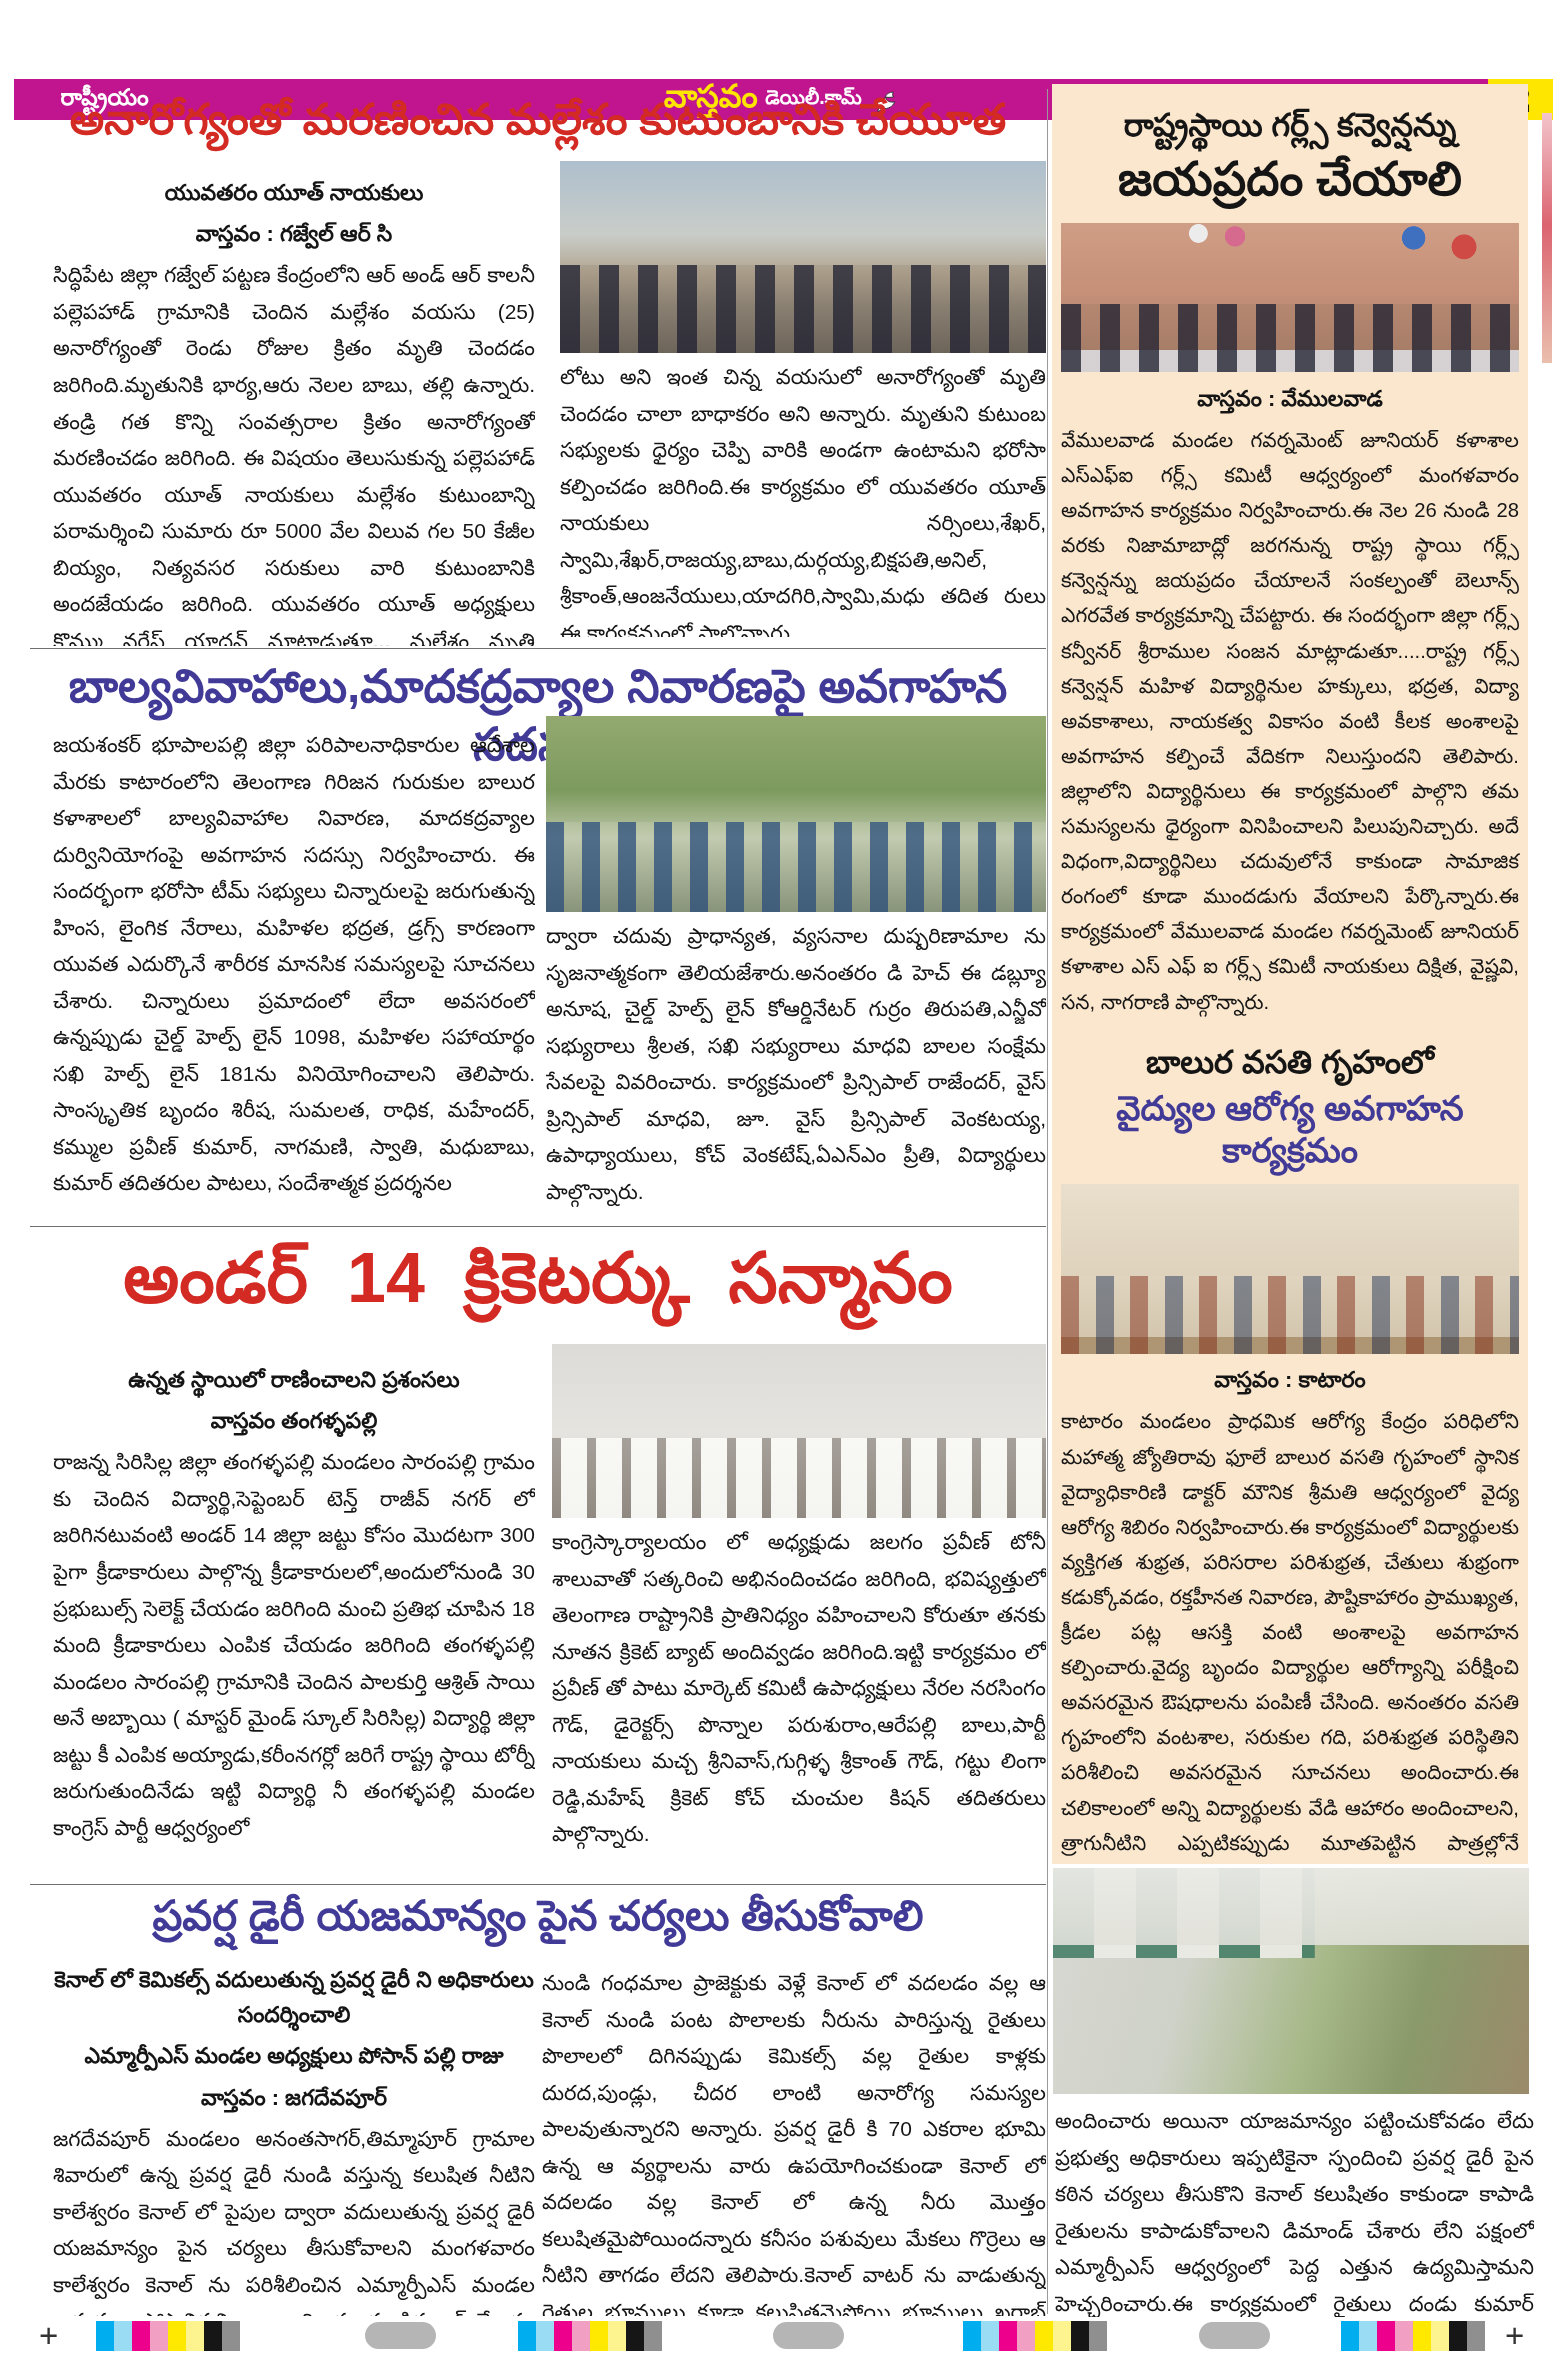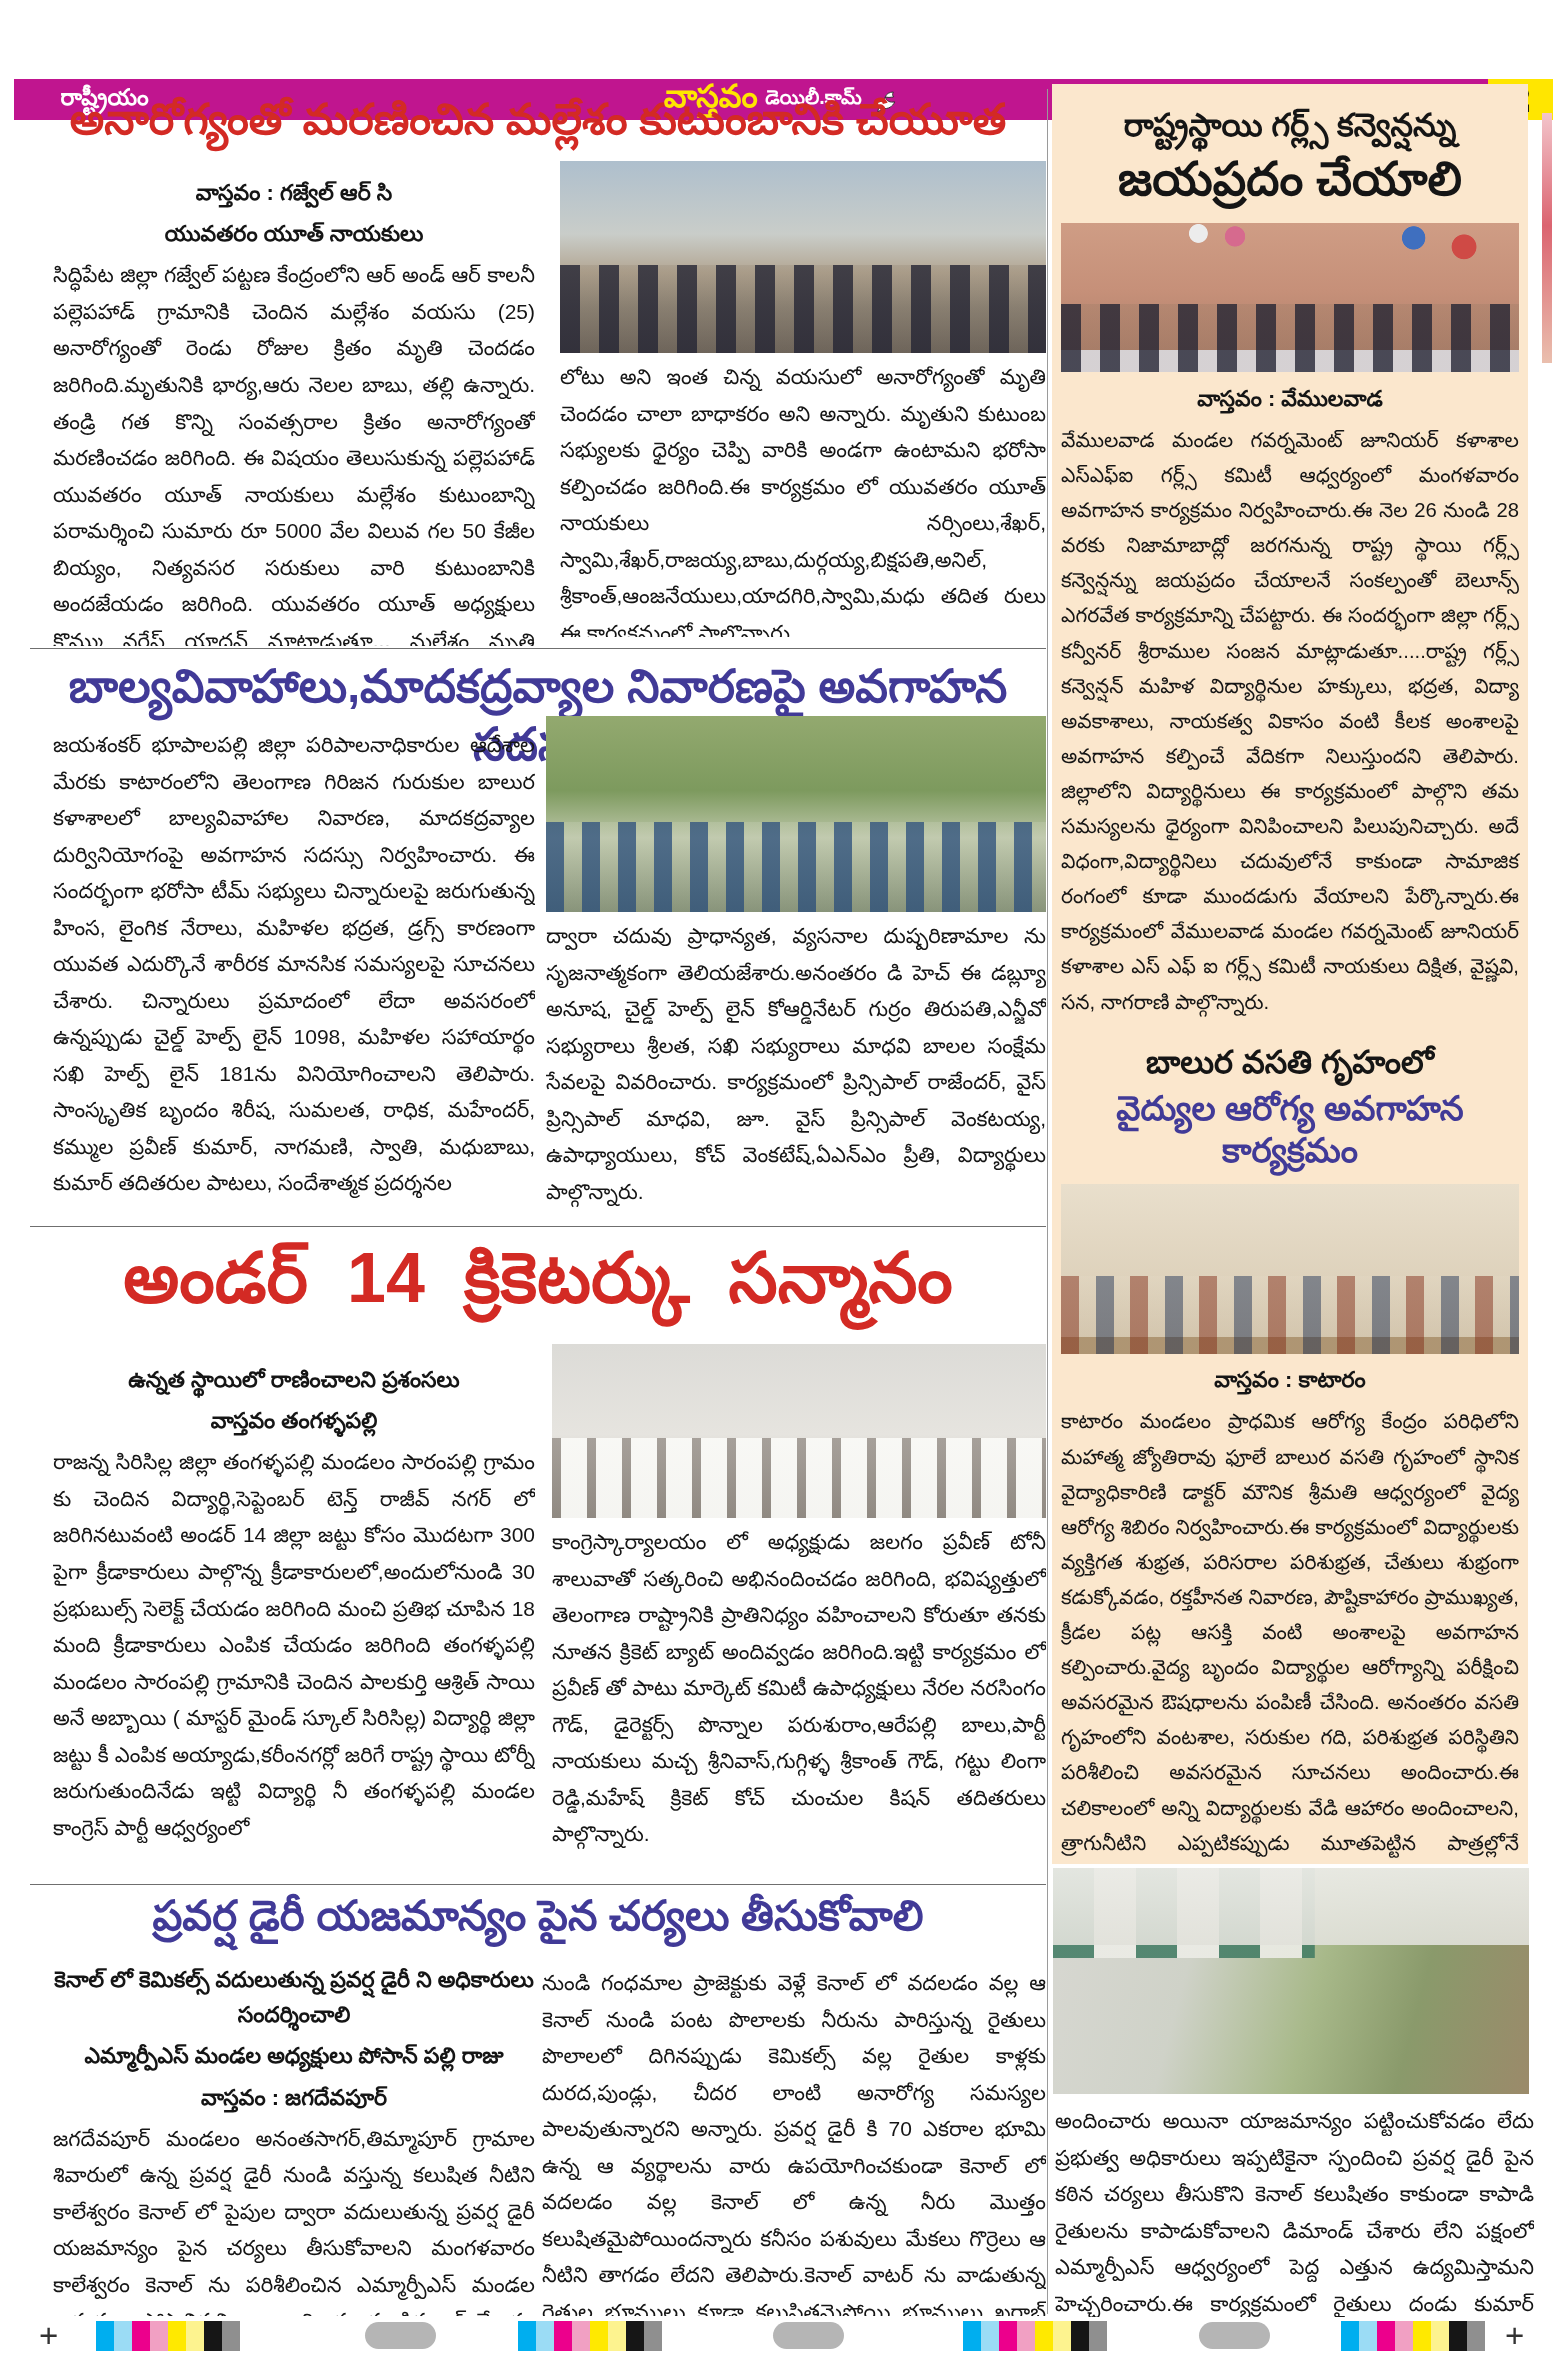--- a/index.html
+++ b/index.html
@@ -149,22 +149,22 @@
   </header>
 
   <div class="vdiv"></div>
   <div class="hdiv" id="div1"></div>
   <div class="hdiv" id="div2"></div>
   <div class="hdiv" id="div3"></div>
   <div id="edge-sliver"></div>
 
   <h1 class="hl" id="hl1">అనారోగ్యంతో మరణించిన మల్లేశం కుటుంబానికి చేయూత</h1>
   <div class="col" id="a1c1">
+    <p class="kicker">యువతరం యూత్ నాయకులు</p>
     <p class="kicker">వాస్తవం : గజ్వేల్ ఆర్ సి</p>
-    <p class="kicker">యువతరం యూత్ నాయకులు</p>
     <p class="body">సిద్ధిపేట జిల్లా గజ్వేల్ పట్టణ కేంద్రంలోని ఆర్ అండ్ ఆర్ కాలనీ పల్లెపహాడ్ గ్రామానికి చెందిన మల్లేశం వయసు (25) అనారోగ్యంతో రెండు రోజుల క్రితం మృతి చెందడం జరిగింది.మృతునికి భార్య,ఆరు నెలల బాబు, తల్లి ఉన్నారు. తండ్రి గత కొన్ని సంవత్సరాల క్రితం అనారోగ్యంతో మరణించడం జరిగింది. ఈ విషయం తెలుసుకున్న పల్లెపహాడ్ యువతరం యూత్ నాయకులు మల్లేశం కుటుంబాన్ని పరామర్శించి సుమారు రూ 5000 వేల విలువ గల 50 కేజీల బియ్యం, నిత్యవసర సరుకులు వారి కుటుంబానికి అందజేయడం జరిగింది. యువతరం యూత్ అధ్యక్షులు కొమ్ము నరేష్ యాదవ్ మాట్లాడుతూ... మల్లేశం మృతి కుటుంబానికి తీరని</p>
   </div>
   <div class="col" id="a1c2">
     <div class="photo people" id="photo1"></div>
     <p class="body">లోటు అని ఇంత చిన్న వయసులో అనారోగ్యంతో మృతి చెందడం చాలా బాధాకరం అని అన్నారు. మృతుని కుటుంబ సభ్యులకు ధైర్యం చెప్పి వారికి అండగా ఉంటామని భరోసా కల్పించడం జరిగింది.ఈ కార్యక్రమం లో యువతరం యూత్ నాయకులు నర్సింలు,శేఖర్, స్వామి,శేఖర్,రాజయ్య,బాబు,దుర్గయ్య,బిక్షపతి,అనిల్, శ్రీకాంత్,ఆంజనేయులు,యాదగిరి,స్వామి,మధు తదిత రులు ఈ కార్యక్రమంలో పాల్గొన్నారు.</p>
   </div>
 
   <h1 class="hl" id="hl2">బాల్యవివాహాలు,మాదకద్రవ్యాల నివారణపై అవగాహన సదస్సు</h1>
   <div class="col" id="a2c1">
     <p class="body">జయశంకర్ భూపాలపల్లి జిల్లా పరిపాలనాధికారుల ఆదేశాల మేరకు కాటారంలోని తెలంగాణ గిరిజన గురుకుల బాలుర కళాశాలలో బాల్యవివాహాల నివారణ, మాదకద్రవ్యాల దుర్వినియోగంపై అవగాహన సదస్సు నిర్వహించారు. ఈ సందర్భంగా భరోసా టీమ్ సభ్యులు చిన్నారులపై జరుగుతున్న హింస, లైంగిక నేరాలు, మహిళల భద్రత, డ్రగ్స్ కారణంగా యువత ఎదుర్కొనే శారీరక మానసిక సమస్యలపై సూచనలు చేశారు. చిన్నారులు ప్రమాదంలో లేదా అవసరంలో ఉన్నప్పుడు చైల్డ్ హెల్ప్ లైన్ 1098, మహిళల సహాయార్థం సఖి హెల్ప్ లైన్ 181ను వినియోగించాలని తెలిపారు. సాంస్కృతిక బృందం శిరీష, సుమలత, రాధిక, మహేందర్, కమ్ముల ప్రవీణ్ కుమార్, నాగమణి, స్వాతి, మధుబాబు, కుమార్ తదితరుల పాటలు, సందేశాత్మక ప్రదర్శనల</p>

